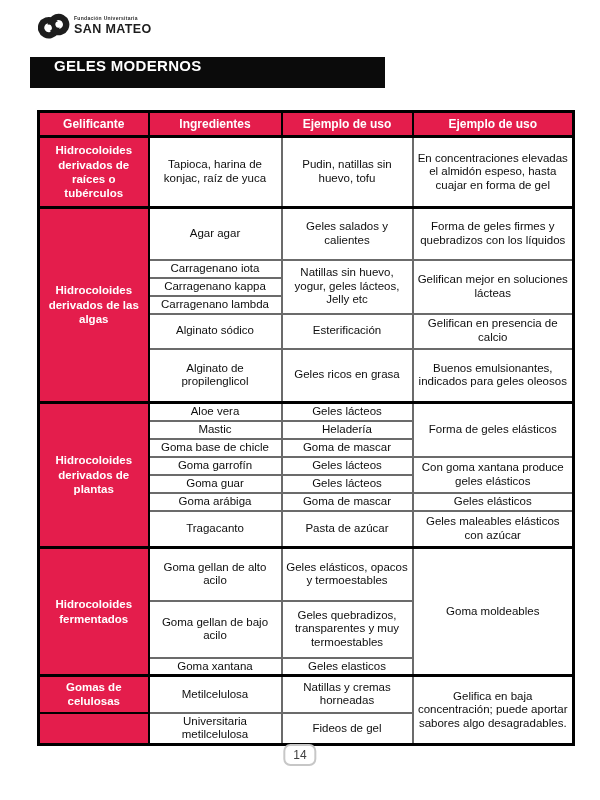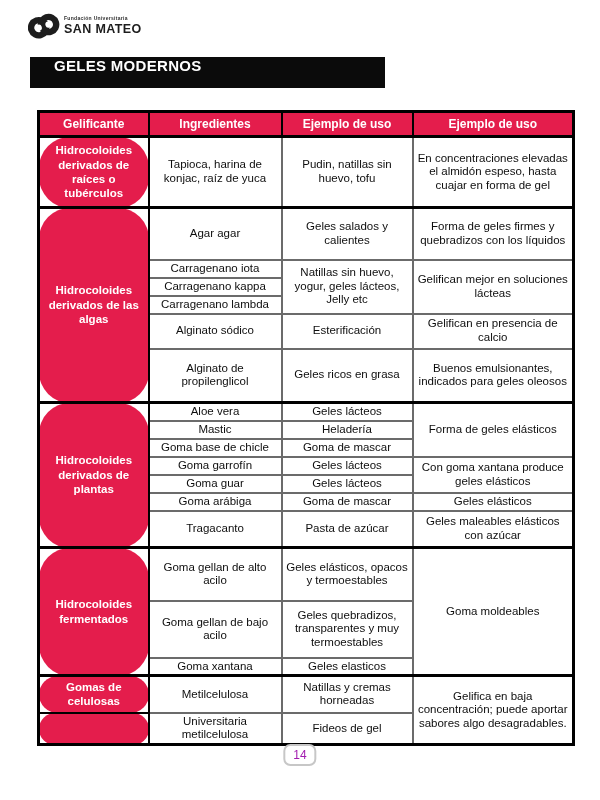--- a/index.html
+++ b/index.html
@@ -1,21 +1,21 @@
 <!DOCTYPE html>
 <html style="--accent-red: #E41D4C; --title-bar-black: #0B0B0B; --inner-border-gray: #6B6B6B; --page-badge-gray: #9B9B9B;"><head>
 <meta charset="utf-8">
 <style>
   html,body{margin:0;padding:0;}
   body{
     width:600px;height:800px;position:relative;background:#ffffff;
     font-family:"Liberation Sans", sans-serif;color:#111;overflow:hidden;
   }
   
-  .logo{position:absolute;left:28px;top:11px;display:flex;align-items:center;gap:4px;}
+  .logo{position:absolute;left:38px;top:11px;display:flex;align-items:center;gap:4px;}
   .logo-mark{width:32px;height:30px;flex:0 0 auto;}
   .logo-text{display:flex;flex-direction:column;line-height:1;}
   .logo-small{font-size:5px;letter-spacing:.3px;color:#2e2e2e;font-weight:bold;margin-bottom:2px;}
   .logo-big{font-size:12.5px;font-weight:bold;letter-spacing:.4px;color:#1d1d1d;}
   
   .title-bar{
     position:absolute;left:30px;top:57px;width:355px;height:31px;
     background:#0b0b0b;color:#fff;display:flex;align-items:flex-start;
     font-weight:bold;font-size:15px;letter-spacing:.3px;padding-left:24px;box-sizing:border-box;
   }
@@ -30,30 +30,30 @@
     padding:1px 3px;text-align:center;vertical-align:middle;
     font-size:11.5px;line-height:1.18;color:#0e0e0e;
     overflow:hidden;
   }
   table.gels th{
     background:var(--accent-red,#E41D4C);color:#fff;font-weight:bold;
     font-size:12px;height:20px;border-color:#000;border-bottom-width:3px;
   }
   table.gels td.g{
     background:var(--accent-red,#E41D4C);color:#fff;font-weight:bold;
-    border-color:#000;line-height:1.25;border-radius:31px;
+    border-color:#000;line-height:1.25;
   }
   tr.gs td{border-top:3px solid #000;}
   .h18{height:18px}.h32{height:32px}.h35{height:35px}.h37{height:37px}
   .h52{height:52px}.h53{height:53px}.h54{height:54px}.h57{height:57px}.h71{height:71px}
   
   .page-badge{
     position:absolute;left:50%;top:744px;transform:translateX(-50%);
     border:2px solid #c7c7c7;border-radius:7px;padding:2px 8px;
-    color:#a21caf;font-size:12px;line-height:1.2;
+    color:#404040;font-size:12px;line-height:1.2;
   }
 </style>
 </head>
 <body>
 
 <div class="logo">
   <svg class="logo-mark" viewBox="0 0 40 36" aria-hidden="true">
     <g transform="rotate(-18 20 18)">
       <circle cx="13" cy="18" r="9.5" fill="none" stroke="#1d1d1d" stroke-width="8"></circle>
       <circle cx="26" cy="18" r="9.5" fill="none" stroke="#1d1d1d" stroke-width="8"></circle>

